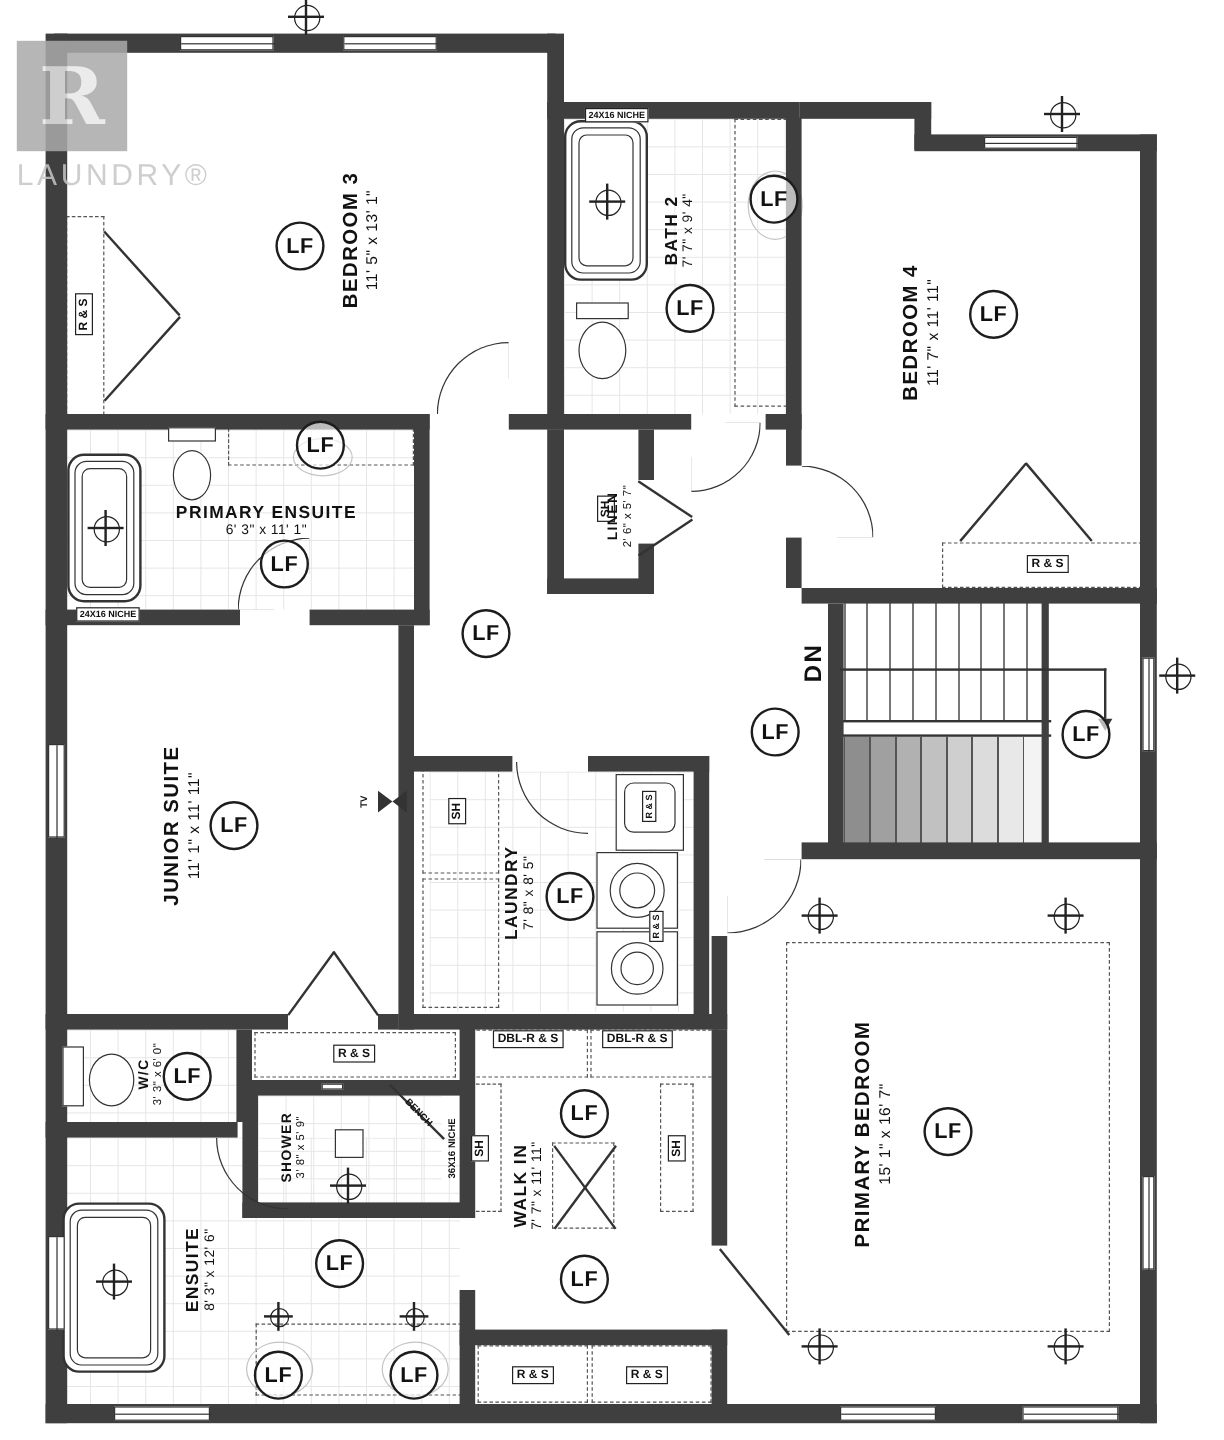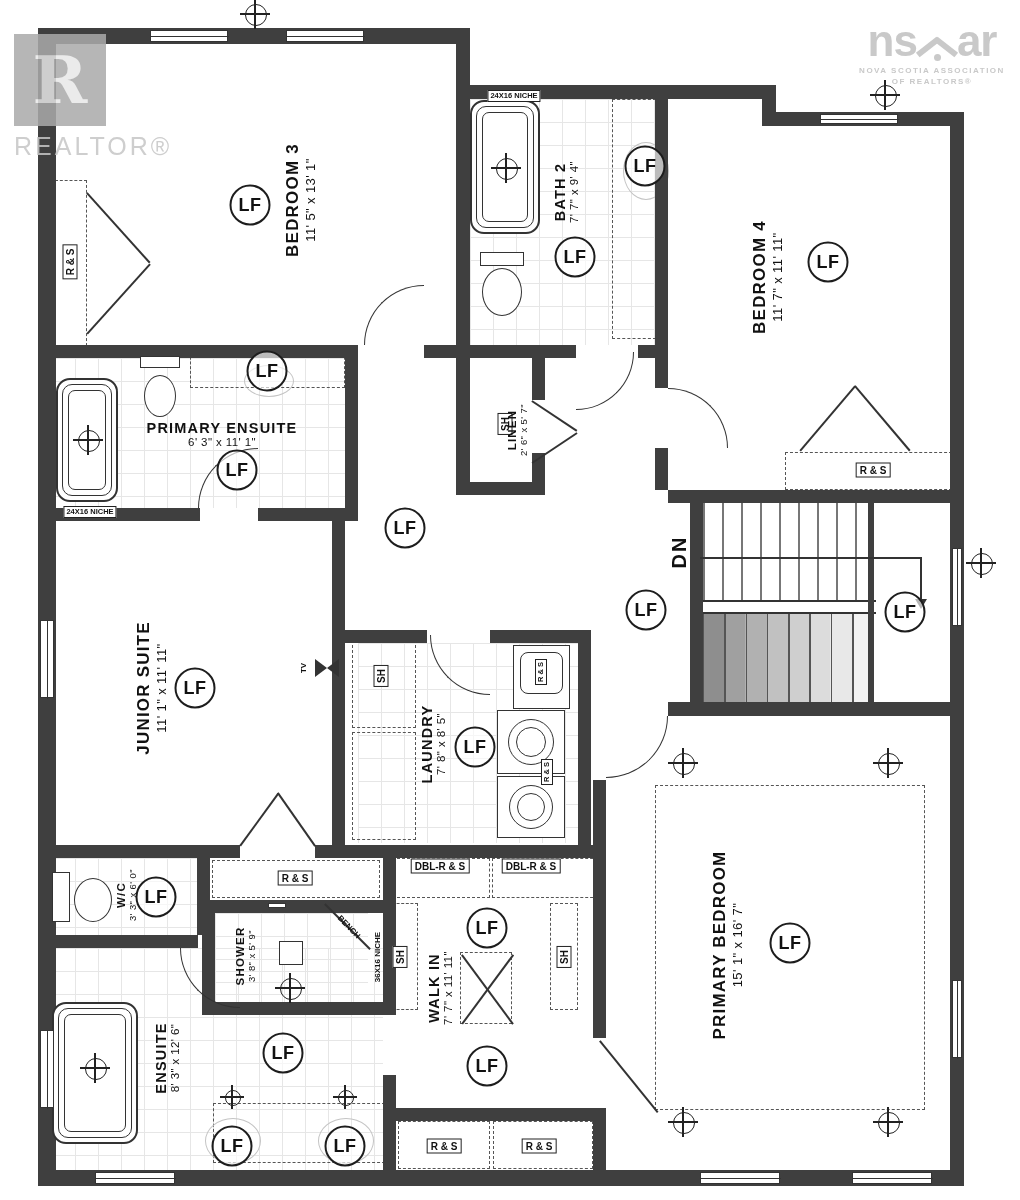--- a/index.html
+++ b/index.html
@@ -161,34 +161,21 @@
   </div>
   <div class="room-label md" style="left:167px;top:1058px;">
     <span class="nm">ENSUITE</span>
     <span class="dm">8' 3" x 12' 6"</span>
   </div>
 
   <div id="wm-realtor">
     <div class="rbox">
       <span>R</span>
     </div>
-    <div class="rlabel">REALTOR®</div>
-  </div>
-  <div id="wm-nsar">
-    <div class="logo">
-      <span>ns</span>
-      <span class="roof">
-          <i class="l"></i>
-          <i class="r"></i>
-          <u></u>
-        </span>
-      <span>ar</span>
-    </div>
-    <div class="sub">NOVA SCOTIA ASSOCIATION</div>
-    <div class="sub">OF REALTORS®</div>
+    <div class="rlabel">LAUNDRY®</div>
   </div>
 <div class="tile" style="left: 470px; top: 99px; width: 185px; height: 246px;"></div>
     <div class="tile" style="left: 52px; top: 358px; width: 293px; height: 150px;"></div>
     <div class="tile" style="left: 52px; top: 858px; width: 145px; height: 77px;"></div>
     <div class="tile" style="left: 215px; top: 913px; width: 153px; height: 89px;"></div>
     <div class="tile" style="left: 52px; top: 948px; width: 331px; height: 222px;"></div>
     <div class="tile" style="left: 358px; top: 643px; width: 220px; height: 200px;"></div>
     <div class="wall" style="left: 45px; top: 28px; width: 418px; height: 16px;"></div>
     <div class="wall" style="left: 38px; top: 28px; width: 18px; height: 1158px;"></div>
     <div class="wall" style="left: 456px; top: 28px; width: 14px; height: 70px;"></div>

